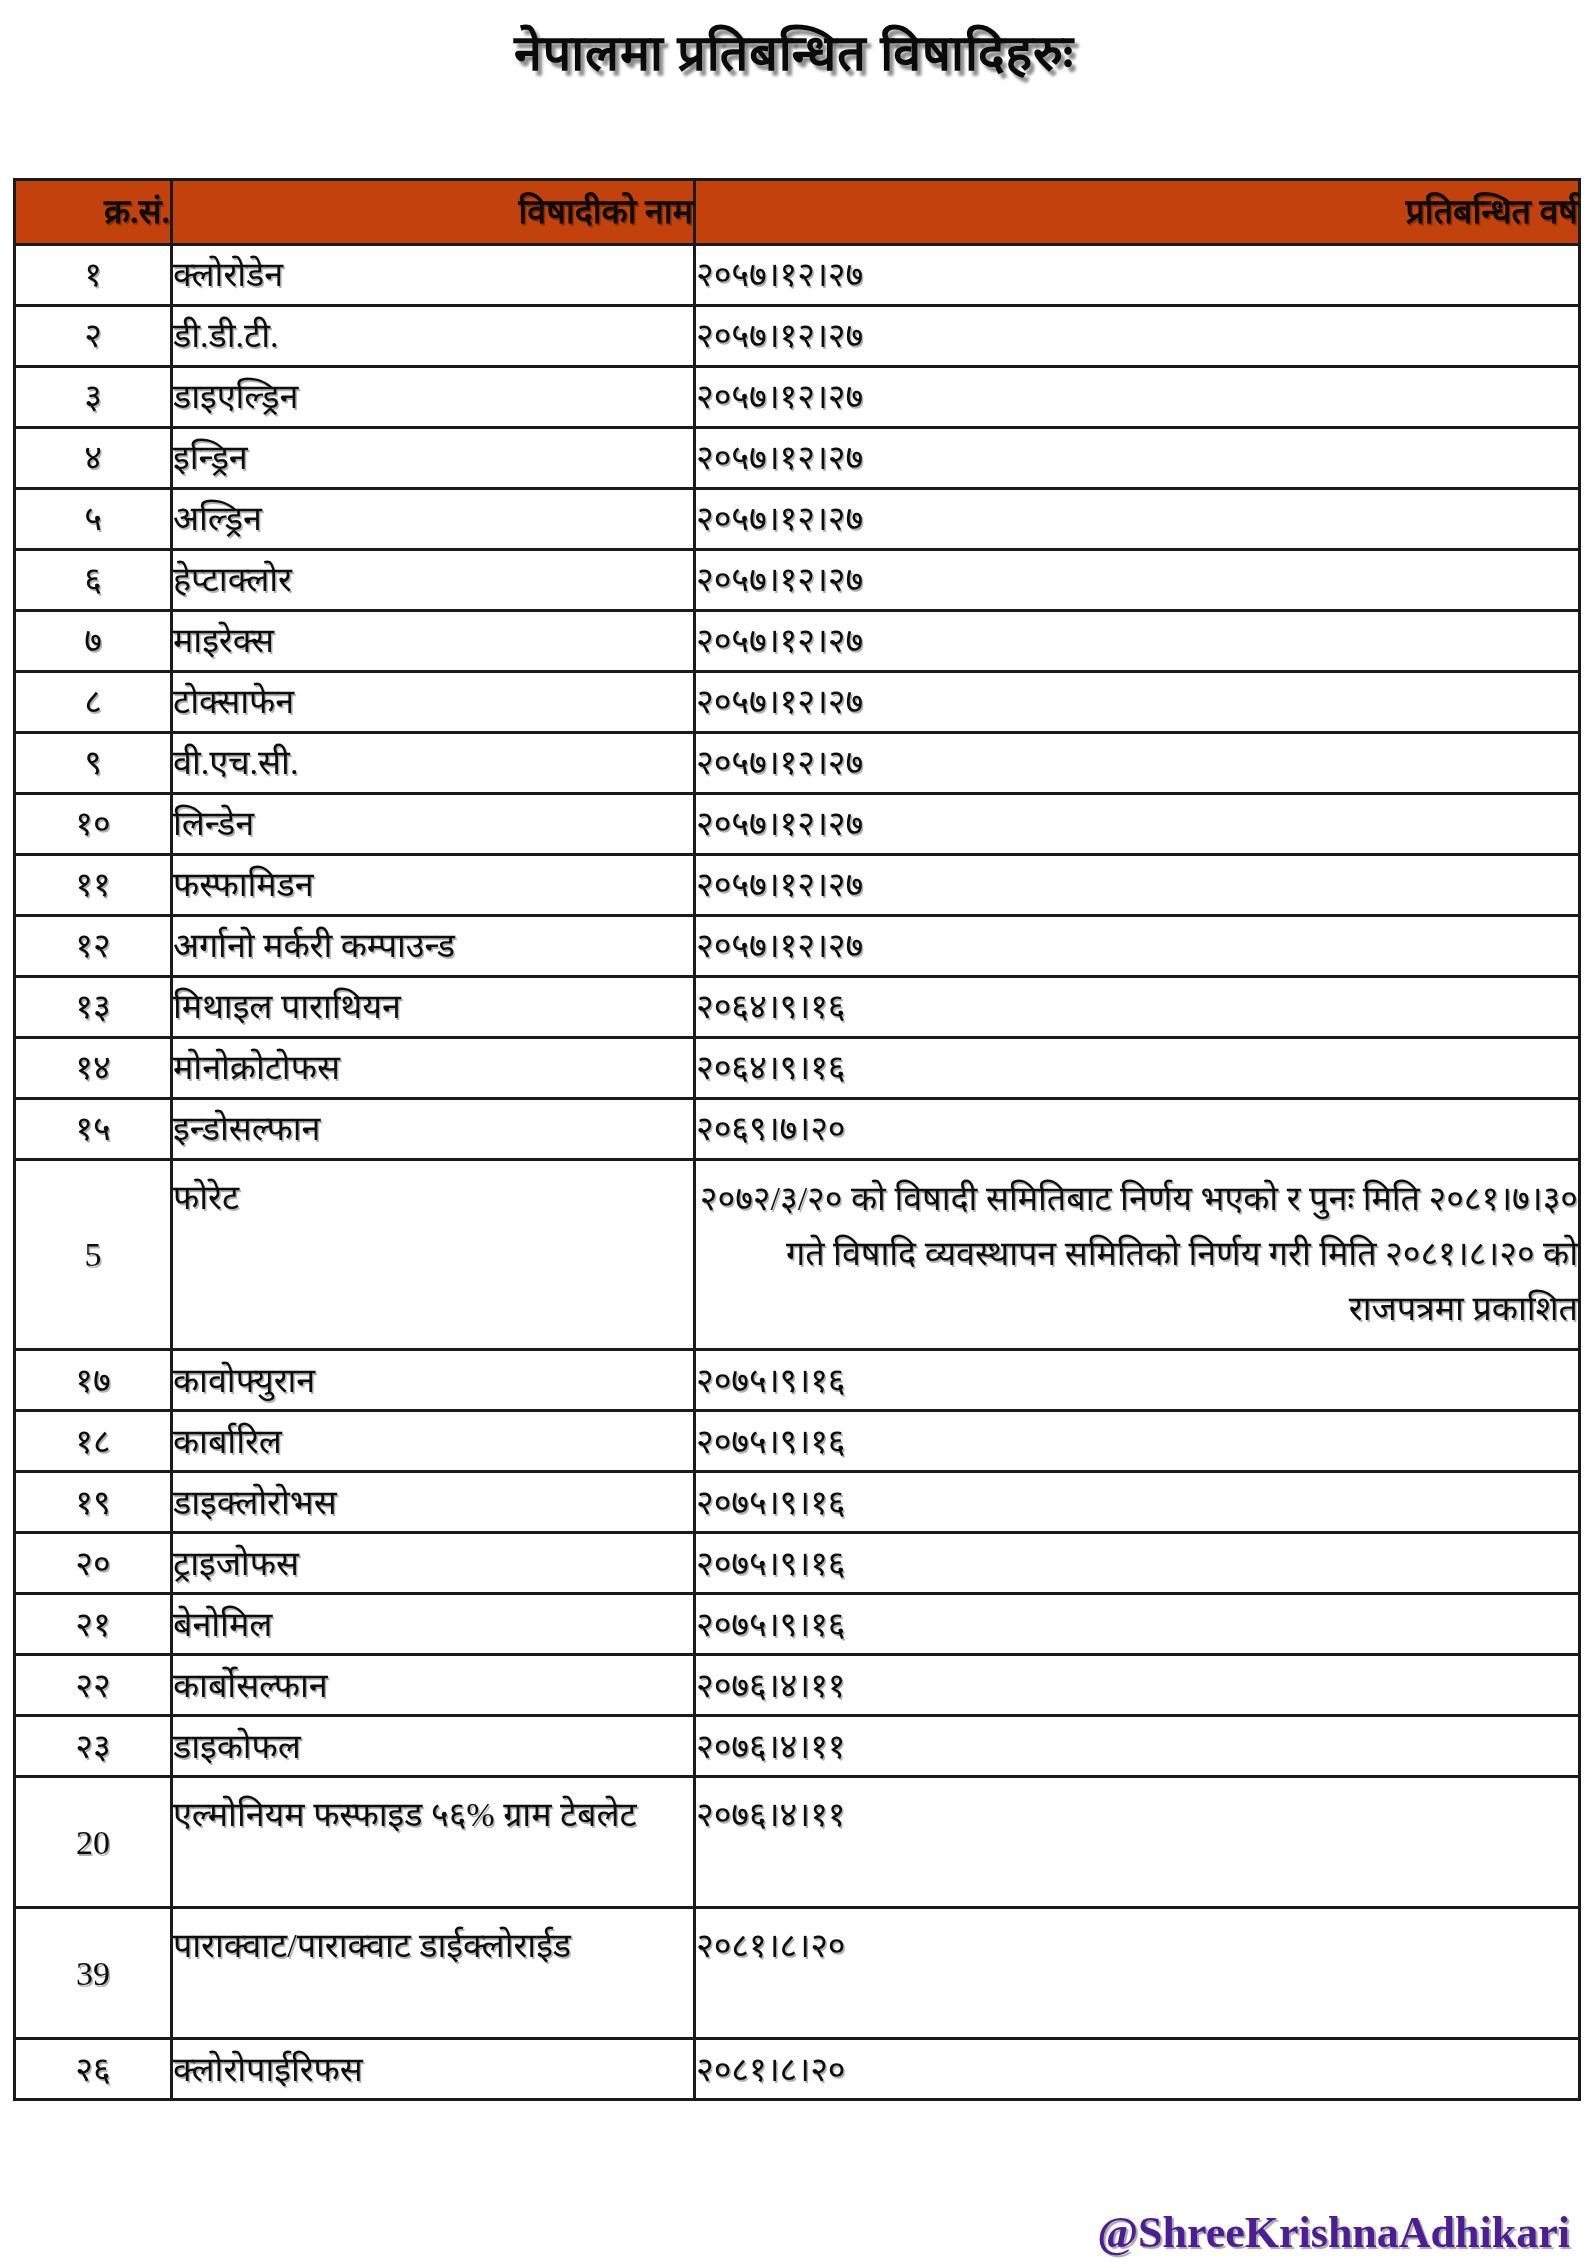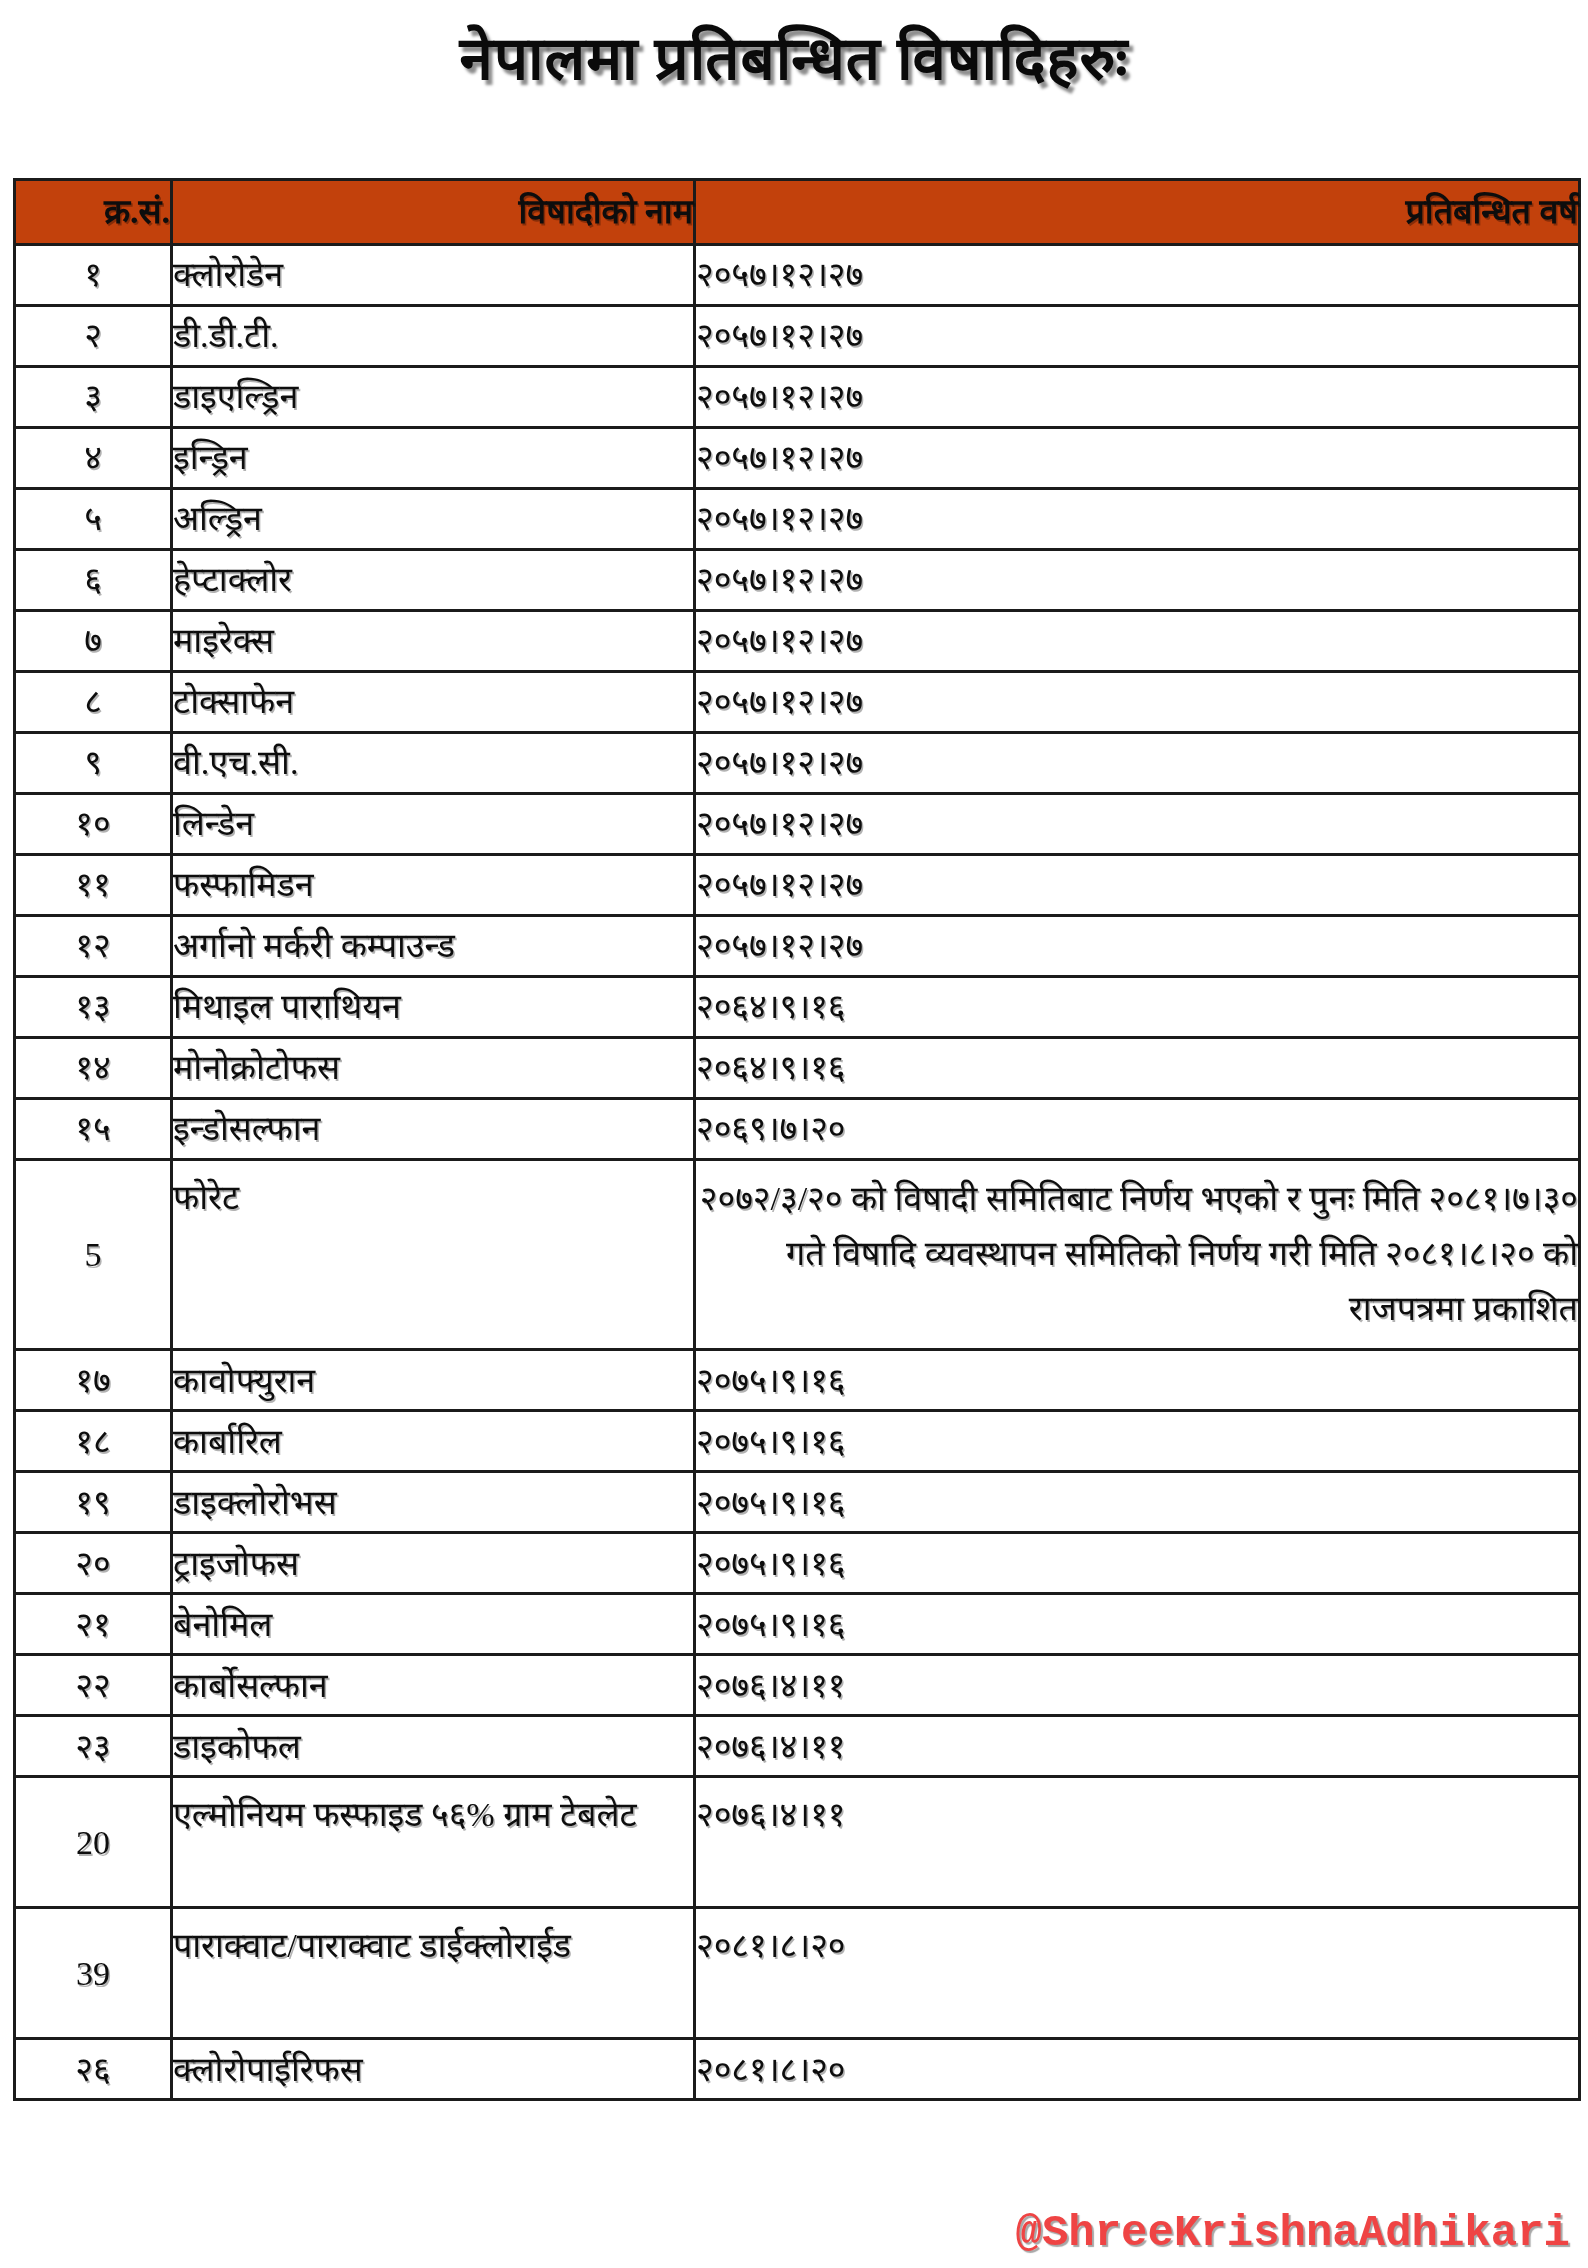--- a/index.html
+++ b/index.html
@@ -28,21 +28,21 @@
     position: absolute;
     top: 22px;
     left: 0;
     width: 1588px;
     text-align: center;
   }
   .doc-title {
     display: inline-block;
     font-family: "Liberation Serif", "DejaVu Serif", serif;
     font-weight: bold;
-    font-size: 60px;
+    font-size: 50px;
     line-height: 1.25;
     letter-spacing: 1px;
     color: #0a0a0a;
     text-shadow: 4px 5px 3px rgba(0,0,0,0.45);
     white-space: nowrap;
   }
 
   
   .table-wrap {
     position: absolute;
@@ -111,25 +111,25 @@
     text-align: right;
   }
   tr.tall-row td { height: 150px; }
   tr.xtall-row td { height: 116px; }
 
   
   .watermark {
     position: absolute;
     right: 18px;
     bottom: 10px;
-    font-family: Liberation Mono, monospace;
+    font-family: Liberation Serif, serif;
     font-weight: bold;
     font-size: 44px;
     letter-spacing: 0px;
-    color: #ef4444;
+    color: #4c1d95;
     text-shadow: 2px 2px 1px rgba(0,0,0,0.35);
     white-space: nowrap;
   }
 </style>
 </head>
 <body>
 
 <div class="page">
 
   <div class="title-wrap">

